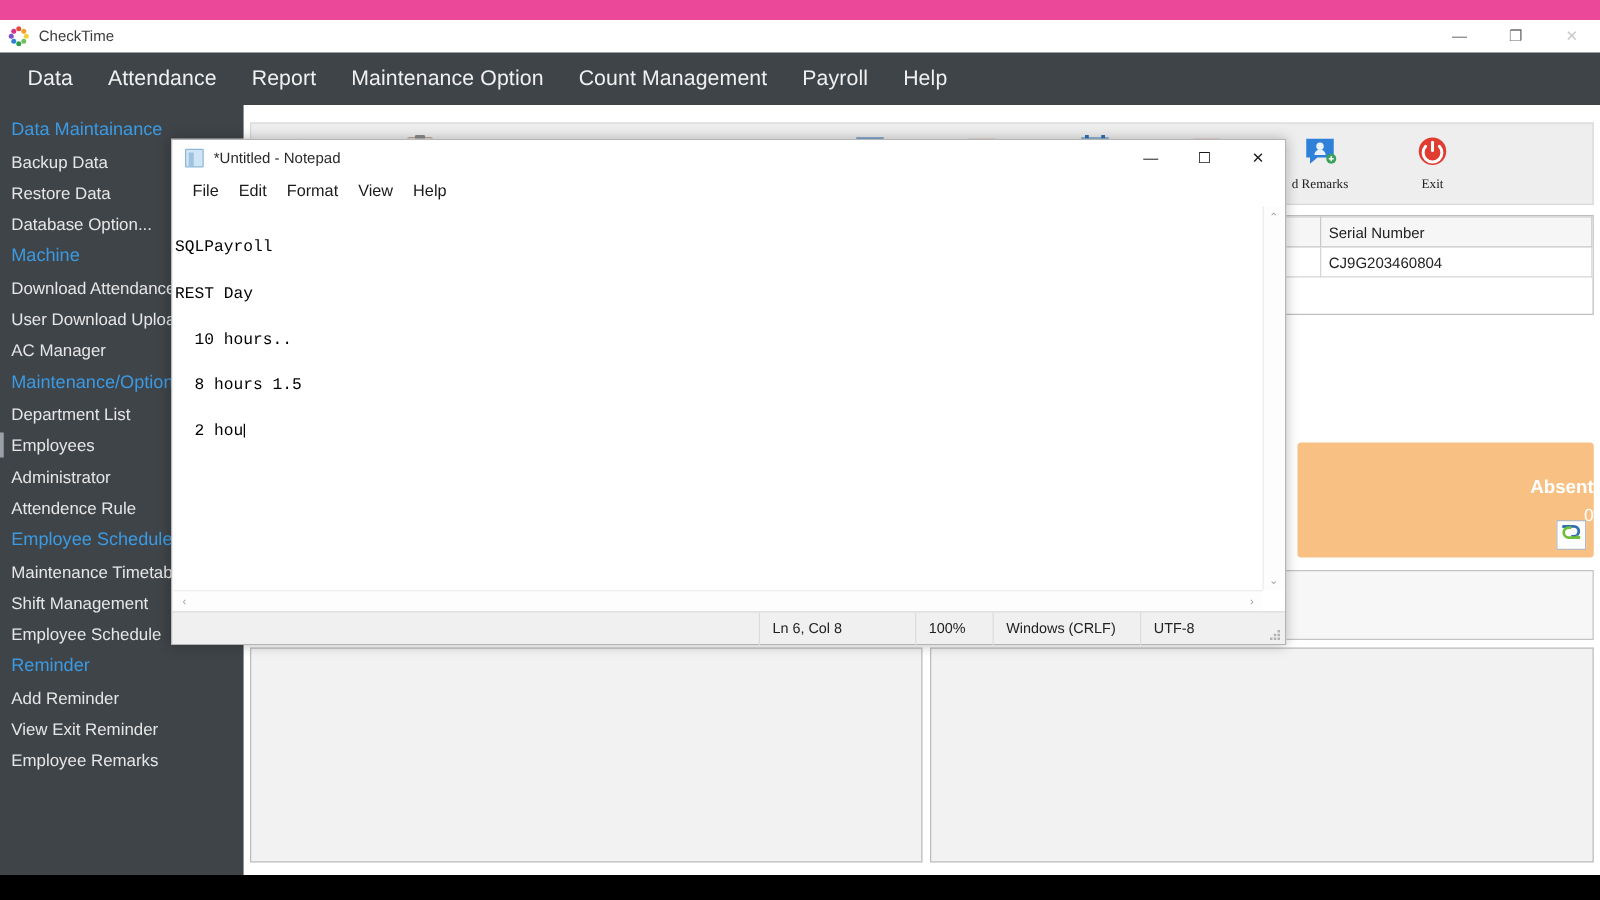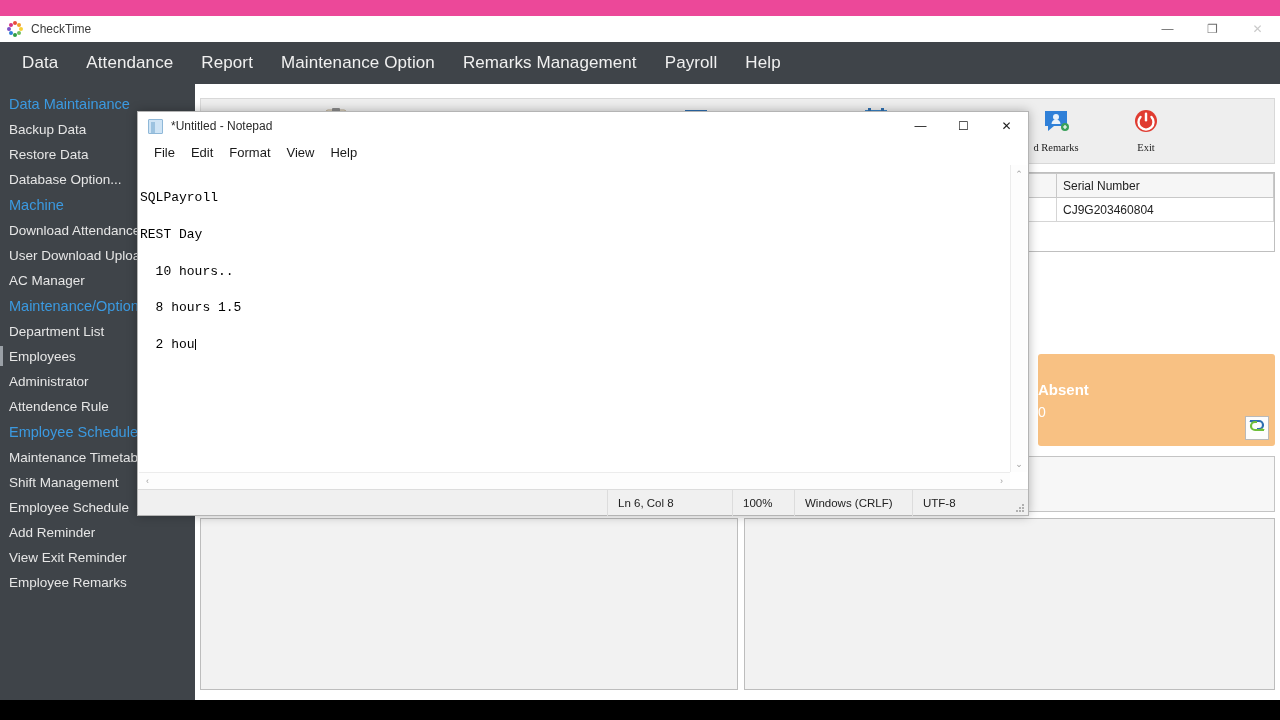--- a/index.html
+++ b/index.html
@@ -107,21 +107,21 @@
     background: #fff;
   }
 
   
   #cards {
     position: absolute; left: 5px; top: 270px; width: 1075px; height: 92px;
     display: flex; gap: 10px; align-items: stretch;
   }
   .card {
     flex: 1; border-radius: 3px; display: flex; flex-direction: column;
-    align-items: flex-start; justify-content: center; position: relative;
+    align-items: flex-end; justify-content: center; position: relative;
   }
   .card-title { font-size: 15px; font-weight: bold; color: #ffffff;
                 font-family: "Liberation Sans", sans-serif; }
   .card-value { font-size: 14px; color: #ffffff; margin-top: 6px;
                 font-family: "Liberation Sans", sans-serif; }
   #refresh-btn {
     position: absolute; right: 6px; bottom: 6px; width: 24px; height: 24px;
     background: #fdfdfd; border: 1px solid #b9b9b9;
     display: flex; align-items: center; justify-content: center;
   }
@@ -232,21 +232,21 @@
         <div class="wc">❐</div>
         <div class="wc dim">✕</div>
       </div>
     </div>
 
     <div id="menubar">
       <div class="menu-item">Data</div>
       <div class="menu-item">Attendance</div>
       <div class="menu-item">Report</div>
       <div class="menu-item">Maintenance Option</div>
-      <div class="menu-item">Remarks Management</div>
+      <div class="menu-item">Count Management</div>
       <div class="menu-item">Payroll</div>
       <div class="menu-item">Help</div>
     </div>
 
     <div id="sidebar">
       <div class="side-group">Data Maintainance</div>
       <div class="side-link">Backup Data</div>
       <div class="side-link">Restore Data</div>
       <div class="side-link">Database Option...</div>
       <div class="side-group">Machine</div>
@@ -255,20 +255,21 @@
       <div class="side-link">AC Manager</div>
       <div class="side-group">Maintenance/Option</div>
       <div class="side-link">Department List</div>
       <div class="side-link active">Employees</div>
       <div class="side-link">Administrator</div>
       <div class="side-link">Attendence Rule</div>
       <div class="side-group">Employee Schedule</div>
       <div class="side-link">Maintenance Timetable</div>
       <div class="side-link">Shift Management</div>
       <div class="side-link">Employee Schedule</div>
+      <div class="side-group">Reminder</div>
       <div class="side-link">Add Reminder</div>
       <div class="side-link">View Exit Reminder</div>
       <div class="side-link">Employee Remarks</div>
     </div>
 
     <div id="content">
 
       <div id="toolbar">
 
         <div class="tb-btn">

